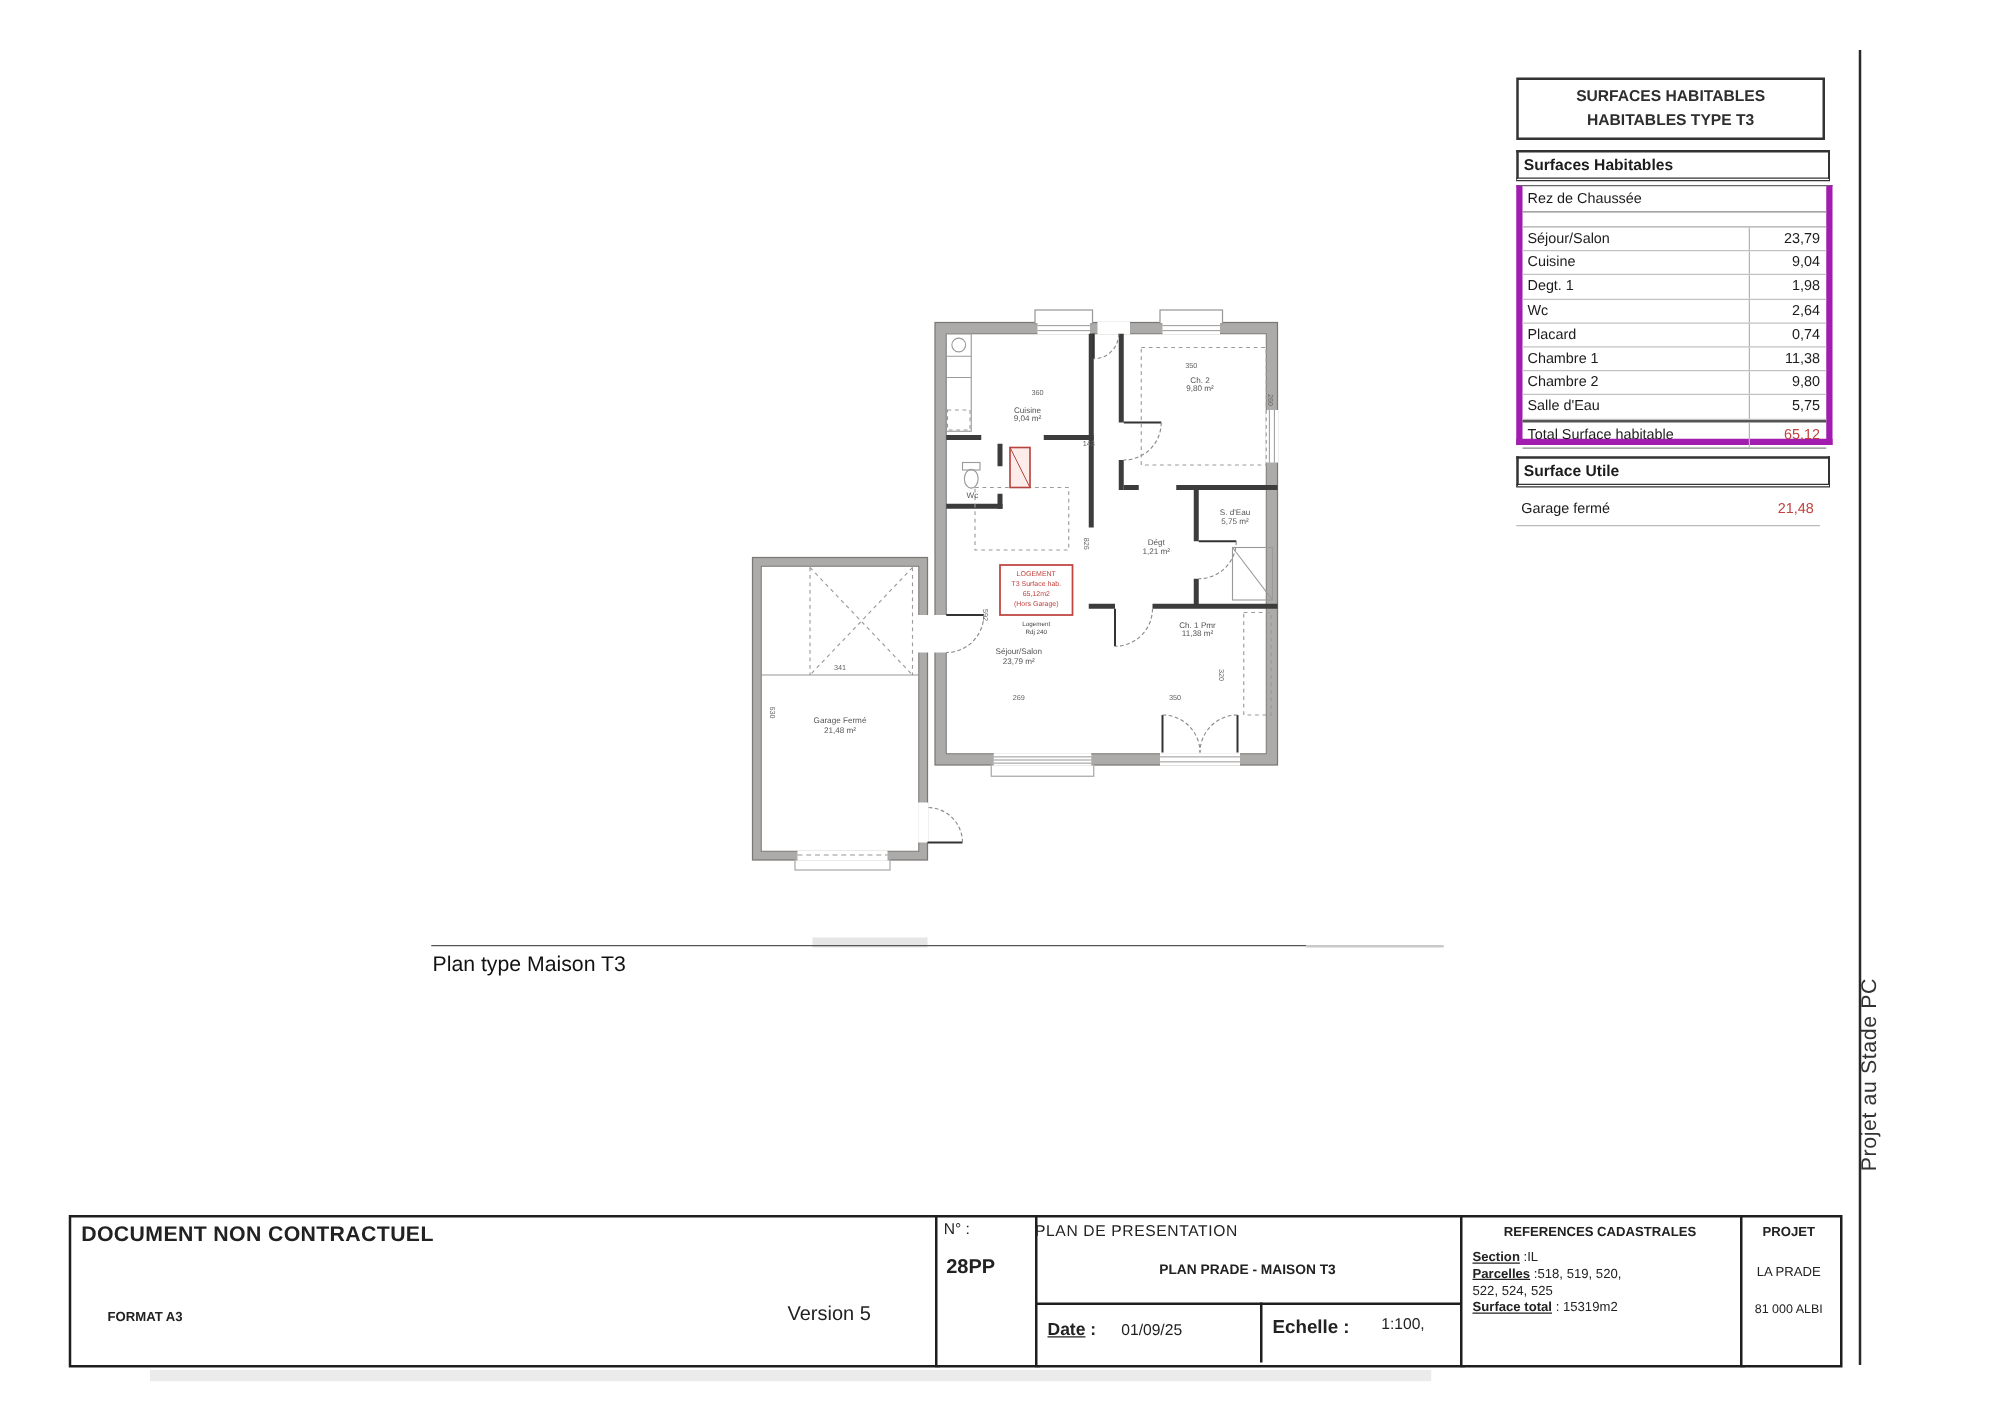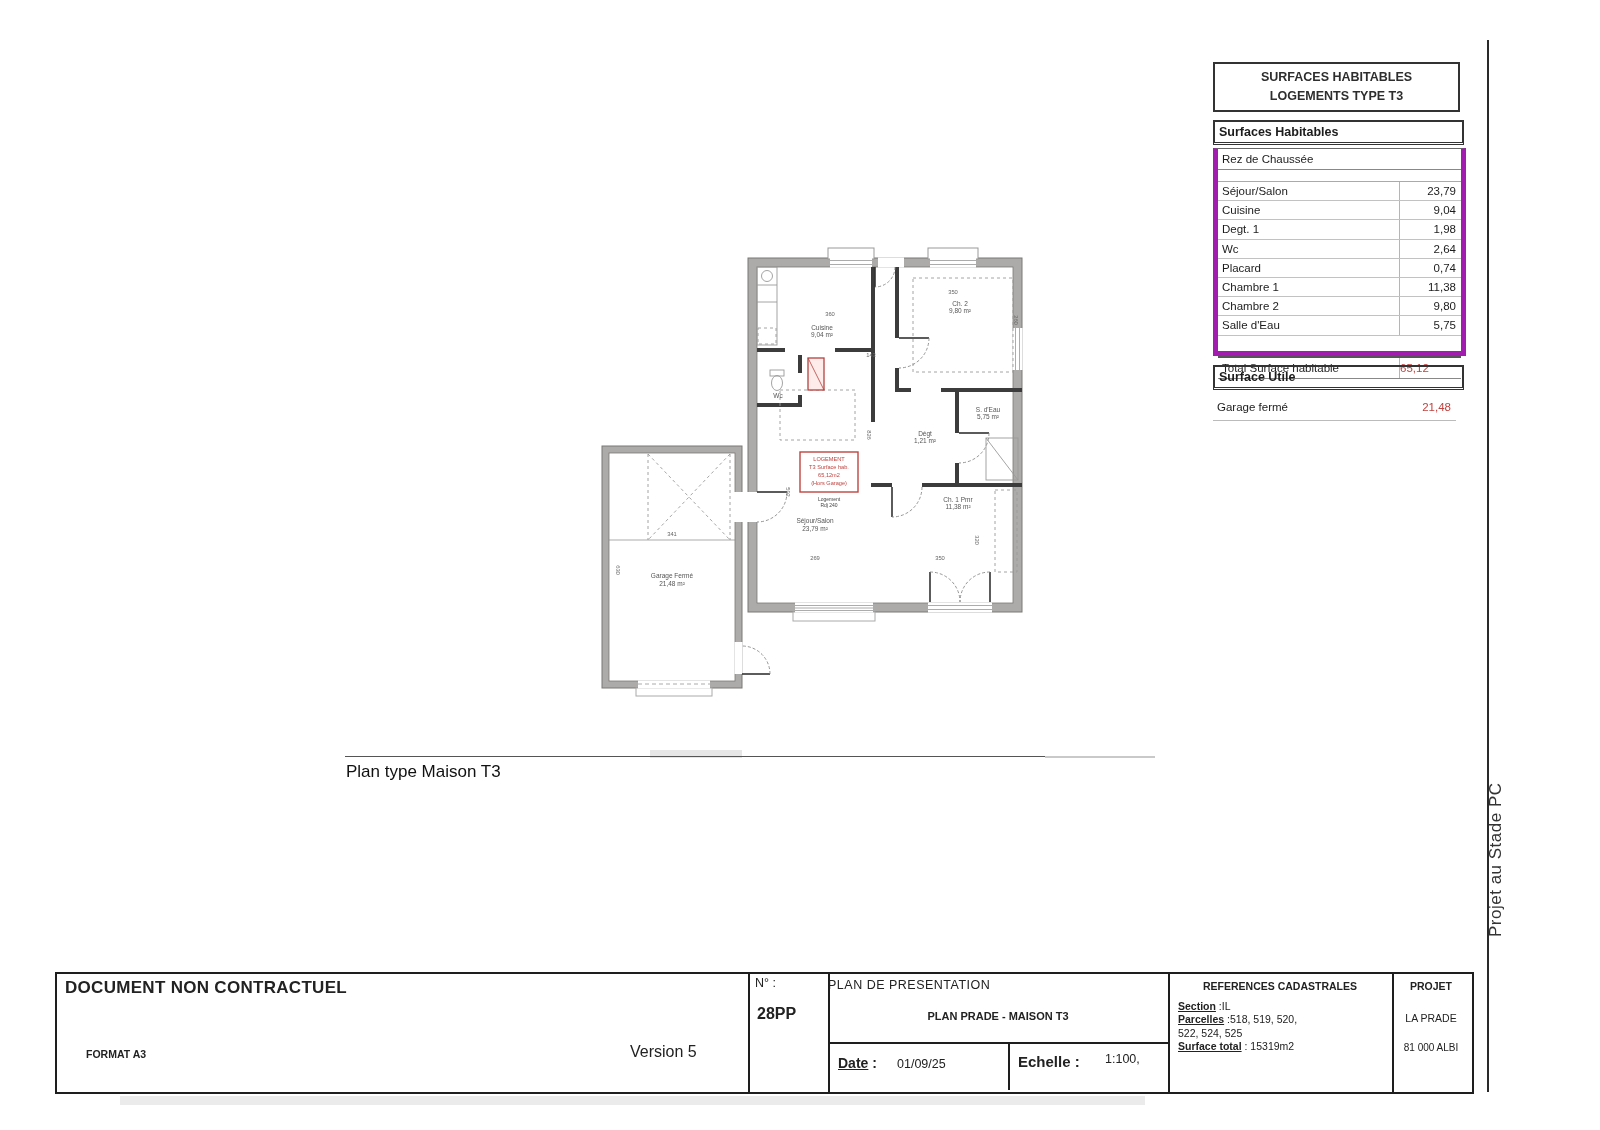--- a/index.html
+++ b/index.html
@@ -21,23 +21,23 @@
   .p-head{height:20px;line-height:20px;padding-left:4px;font-weight:bold;font-size:12.5px;
     border:2px solid #333;border-bottom:3px double #333;}
   .p-head1{top:120px;}
   .p-body{top:148px;height:202px;border:5px solid #a21caf;border-top:1px solid #666;}
   .floor-row{height:20px;line-height:20px;padding-left:4px;border-bottom:1px solid #888;}
   .rows-wrap{margin-top:11px;border-top:1px solid #aaa;}
   .s-row{display:flex;height:18.2px;line-height:18.2px;border-bottom:1px solid #c2c2c2;}
   .s-row .lab{flex:1;padding-left:4px;border-right:1px solid #b5b5b5;}
   .s-row .val{width:56px;text-align:right;padding-right:5px;}
   .t-row{display:flex;height:20px;line-height:20px;border-top:2px solid #555;
-    border-bottom:1px solid #888;margin-top:20px;}
+    border-bottom:1px solid #888;}
   .t-row .lab{flex:1;padding-left:4px;border-right:1px solid #b5b5b5;}
-  .t-row .val{width:56px;padding-right:5px;color:#c0433f;}
+  .t-row .val{width:56px;text-align:right;padding-right:5px;color:#c0433f;}
   .p-head2{top:365px;}
   .g-row{top:394px;height:26px;display:flex;align-items:center;border-bottom:1px solid #bbb;}
   .g-row .lab{flex:1;padding-left:4px;}
   .g-row .val{width:56px;text-align:right;padding-right:5px;color:#c0433f;}
 
   
   .caption-line{left:345px;top:756px;width:700px;height:1px;background:#555;}
   .caption-line2{left:1045px;top:756px;width:110px;height:2px;background:#c9c9c9;}
   .caption{left:346px;top:762px;font-size:17px;color:#111;}
 
@@ -90,21 +90,21 @@
   .thin{stroke:#888;stroke-width:.7;}
 </style>
 </head>
 <body>
 
 <div class="abs frame-line"></div>
 <div class="abs side-note">Projet au Stade PC</div>
 
 <div class="abs panel box p-title">
   <div>SURFACES HABITABLES</div>
-  <div>LOGEMENTS  TYPE T3</div>
+  <div>HABITABLES  TYPE T3</div>
 </div>
 
 <div class="abs panel p-head p-head1">Surfaces Habitables</div>
 
 <div class="abs panel p-body">
   <div class="floor-row">Rez de Chaussée</div>
   <div class="rows-wrap">
     <div class="s-row">
         <span class="lab">Séjour/Salon</span>
         <span class="val">23,79</span>

